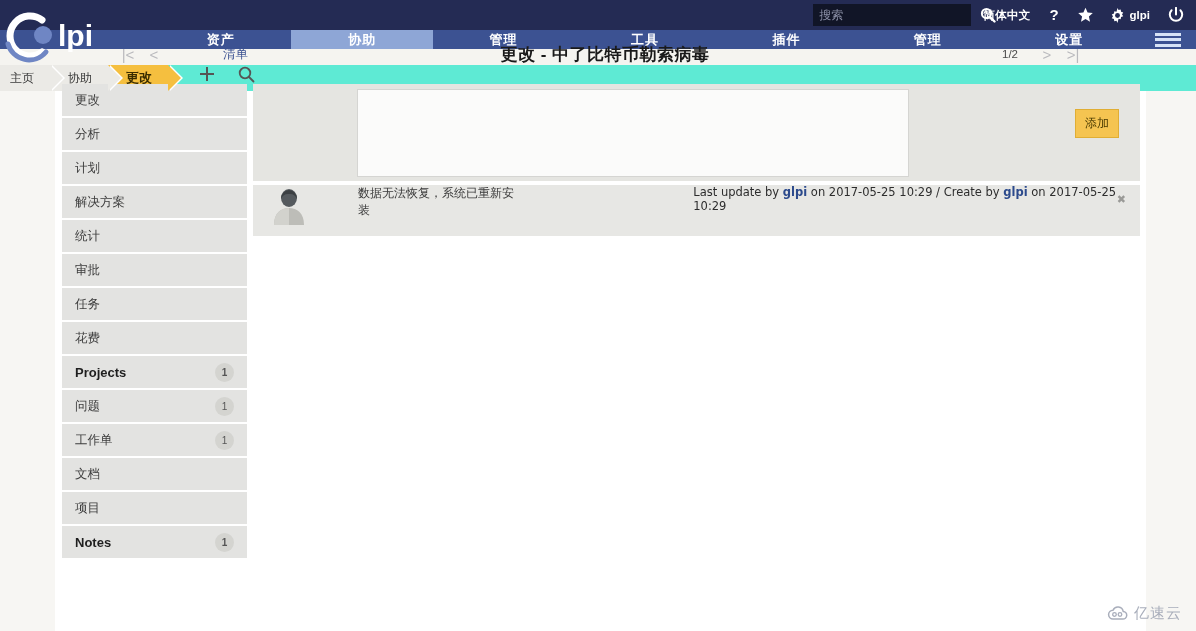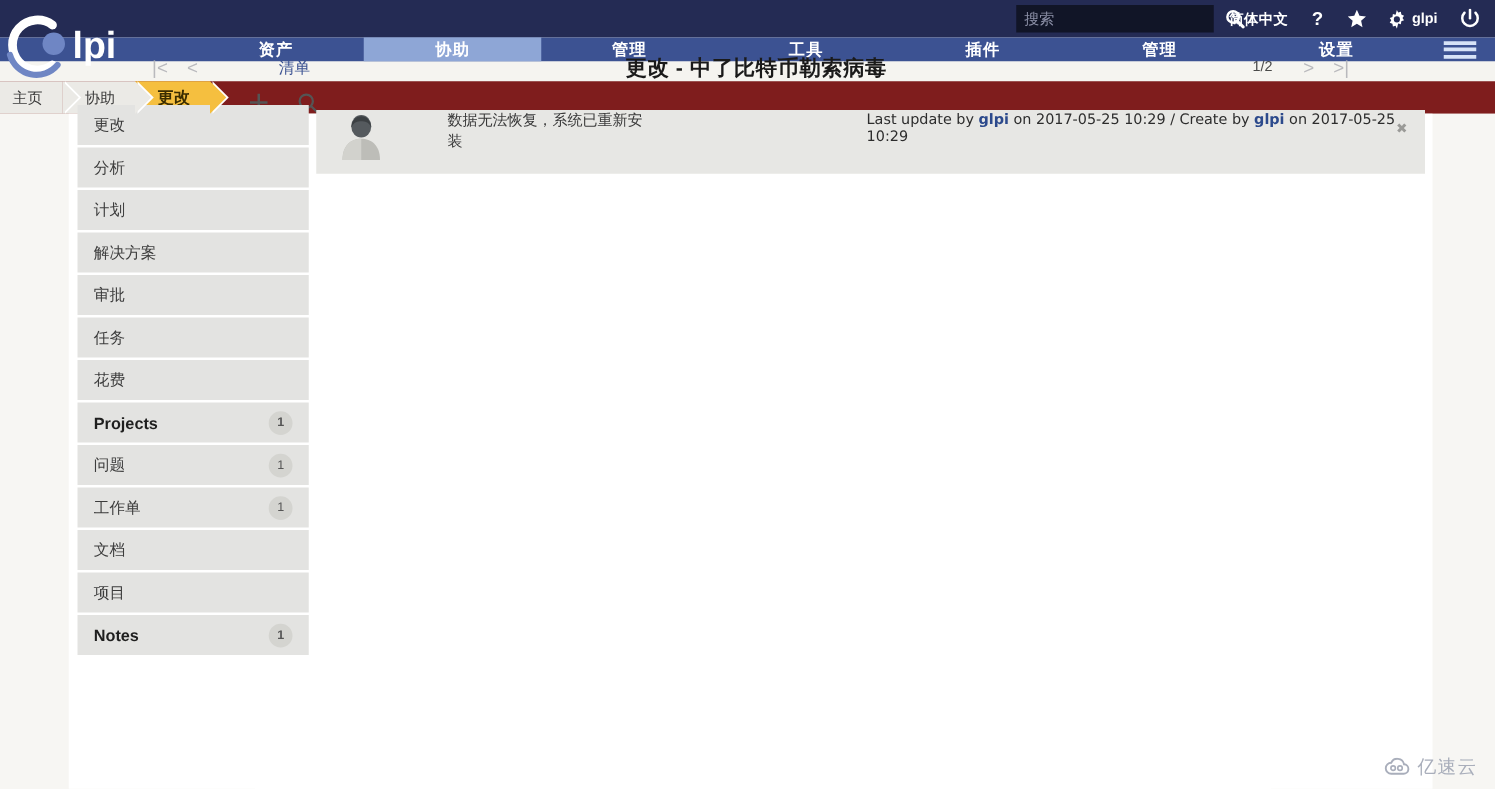--- a/index.html
+++ b/index.html
@@ -71,22 +71,22 @@
     display: flex; align-items: center; justify-content: center;
     cursor: pointer;
   }
   .nav-burger span {
     display: block; width: 26px; height: 3px; background: #d7e3f7; margin: 2.5px 0;
   }
 
   
   .breadcrumb {
     position: absolute; top: 65px; left: 0; width: 1196px; height: 26px;
-    background: #7f1d1d;
-    display: flex; align-items: flex-end;
+    background: #5eead4;
+    display: flex; align-items: flex-start;
   }
   .crumb {
     position: relative; height: 26px;
     display: flex; align-items: center;
     padding: 0 16px 0 18px;
     font-size: 12px; color: #3a3a3a; background: #ebeae6;
     cursor: pointer;
   }
   .crumb:first-child { padding-left: 10px; }
   .crumb::after {
@@ -337,20 +337,23 @@
   <div class="side-item">
     <span>分析</span>
   </div>
   <div class="side-item">
     <span>计划</span>
   </div>
   <div class="side-item">
     <span>解决方案</span>
   </div>
   <div class="side-item">
+    <span>统计</span>
+  </div>
+  <div class="side-item">
     <span>审批</span>
   </div>
   <div class="side-item">
     <span>任务</span>
   </div>
   <div class="side-item">
     <span>花费</span>
   </div>
   <div class="side-item bold">
     <span>Projects</span>
@@ -371,20 +374,24 @@
     <span>项目</span>
   </div>
   <div class="side-item bold">
     <span>Notes</span>
     <span class="side-badge">1</span>
   </div>
 </div>
 
 <div class="mainpanel">
 
+  <div class="compose-box">
+    <textarea class="compose-area" placeholder="" style=""></textarea>
+    <button class="add-btn">添加</button>
+  </div>
 
   <div class="note-row">
     <div class="avatar">
       <svg width="40" height="40" viewBox="0 0 40 40">
         <ellipse cx="20" cy="13" rx="8" ry="9" fill="#555a5e"></ellipse>
         <path d="M20 9 a8 9 0 0 1 8 5 a8 9 0 0 0 -16 0 a8 9 0 0 1 8 -5z" fill="#3c4043"></path>
         <path d="M5 40 C5 28 12 23 20 23 C28 23 35 28 35 40 Z" fill="#bdbdb8"></path>
         <path d="M5 40 C5 28 12 23 20 23 L20 40 Z" fill="#d2d2cd"></path>
       </svg>
     </div>

